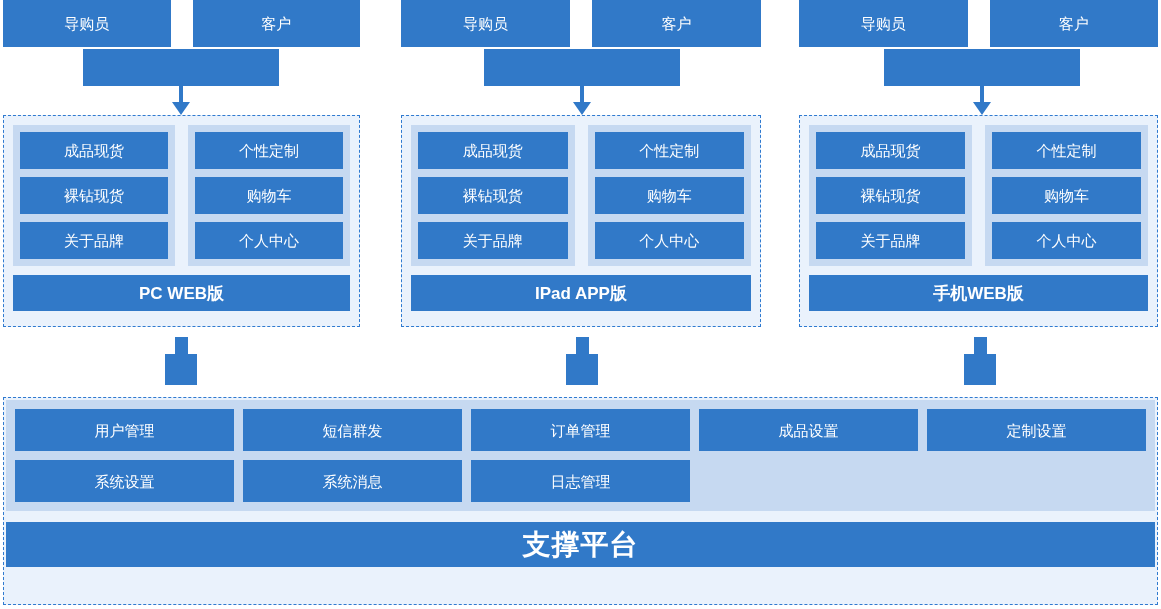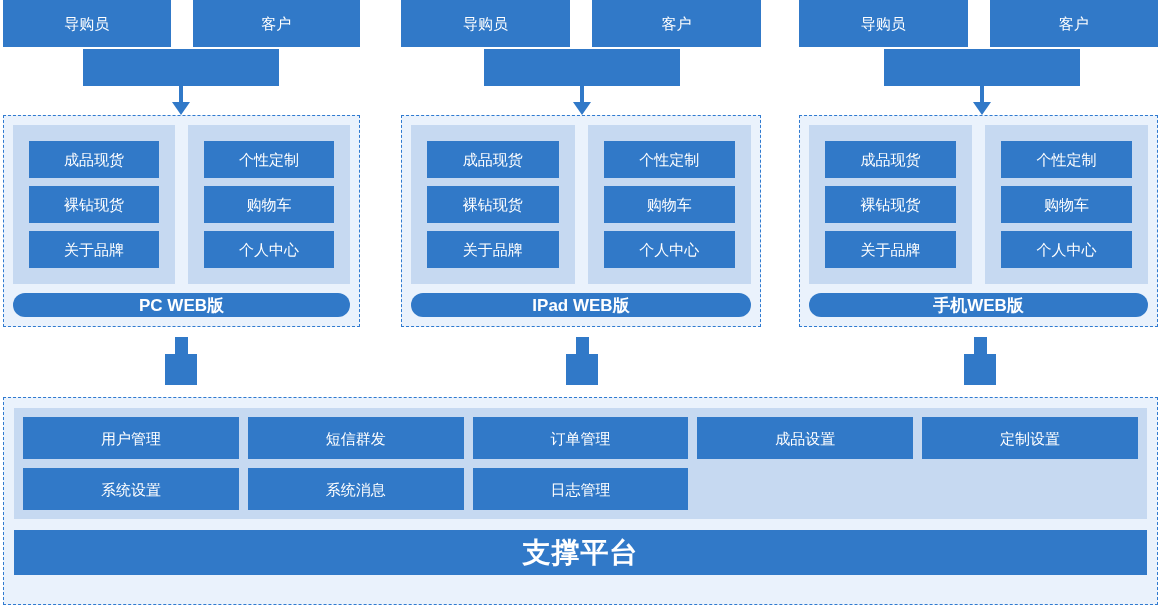--- a/index.html
+++ b/index.html
@@ -108,50 +108,49 @@
     display: flex;
     flex-direction: column;
   }
   .client-cols {
     display: flex;
     gap: 13px;
     flex: 0 0 auto;
   }
   .client-col {
     background: #C6D9F1;
-    padding: 16px;
+    padding: 7px;
     display: flex;
     flex-direction: column;
     gap: 8px;
     flex: 1 1 0;
     box-sizing: border-box;
   }
   .client-col .bluebox {
     height: 37px;
     font-size: 15px;
   }
   .client-title {
     margin-top: 9px;
     height: 36px;
     font-weight: bold;
     font-size: 17px;
-    border-radius: 12px;
   }
 
   
   .support-panel {
     position: absolute;
     left: 3px;
     top: 397px;
     width: 1155px;
     height: 208px;
     background: #EAF2FC;
     border: 1px dashed #2F7AD0;
     box-sizing: border-box;
-    padding: 10px;
+    padding: 2px;
     display: flex;
     flex-direction: column;
   }
   .support-grid-wrap {
     background: #C6D9F1;
     padding: 9px;
     box-sizing: border-box;
   }
   .support-grid {
     display: grid;
@@ -222,21 +221,21 @@
         <div class="bluebox">成品现货</div>
         <div class="bluebox">裸钻现货</div>
         <div class="bluebox">关于品牌</div>
       </div>
       <div class="client-col">
         <div class="bluebox">个性定制</div>
         <div class="bluebox">购物车</div>
         <div class="bluebox">个人中心</div>
       </div>
     </div>
-    <div class="bluebox client-title">IPad WEB版</div>
+    <div class="bluebox client-title">IPad APP版</div>
   </div>
 
   <div class="up-conn" style="left:566px; top:337px;">
     <span class="stem"></span>
     <span class="block"></span>
   </div>
 
   <div class="actor-row" style="left:799px; width:359px;">
     <div class="bluebox">导购员</div>
     <div class="bluebox">客户</div>

